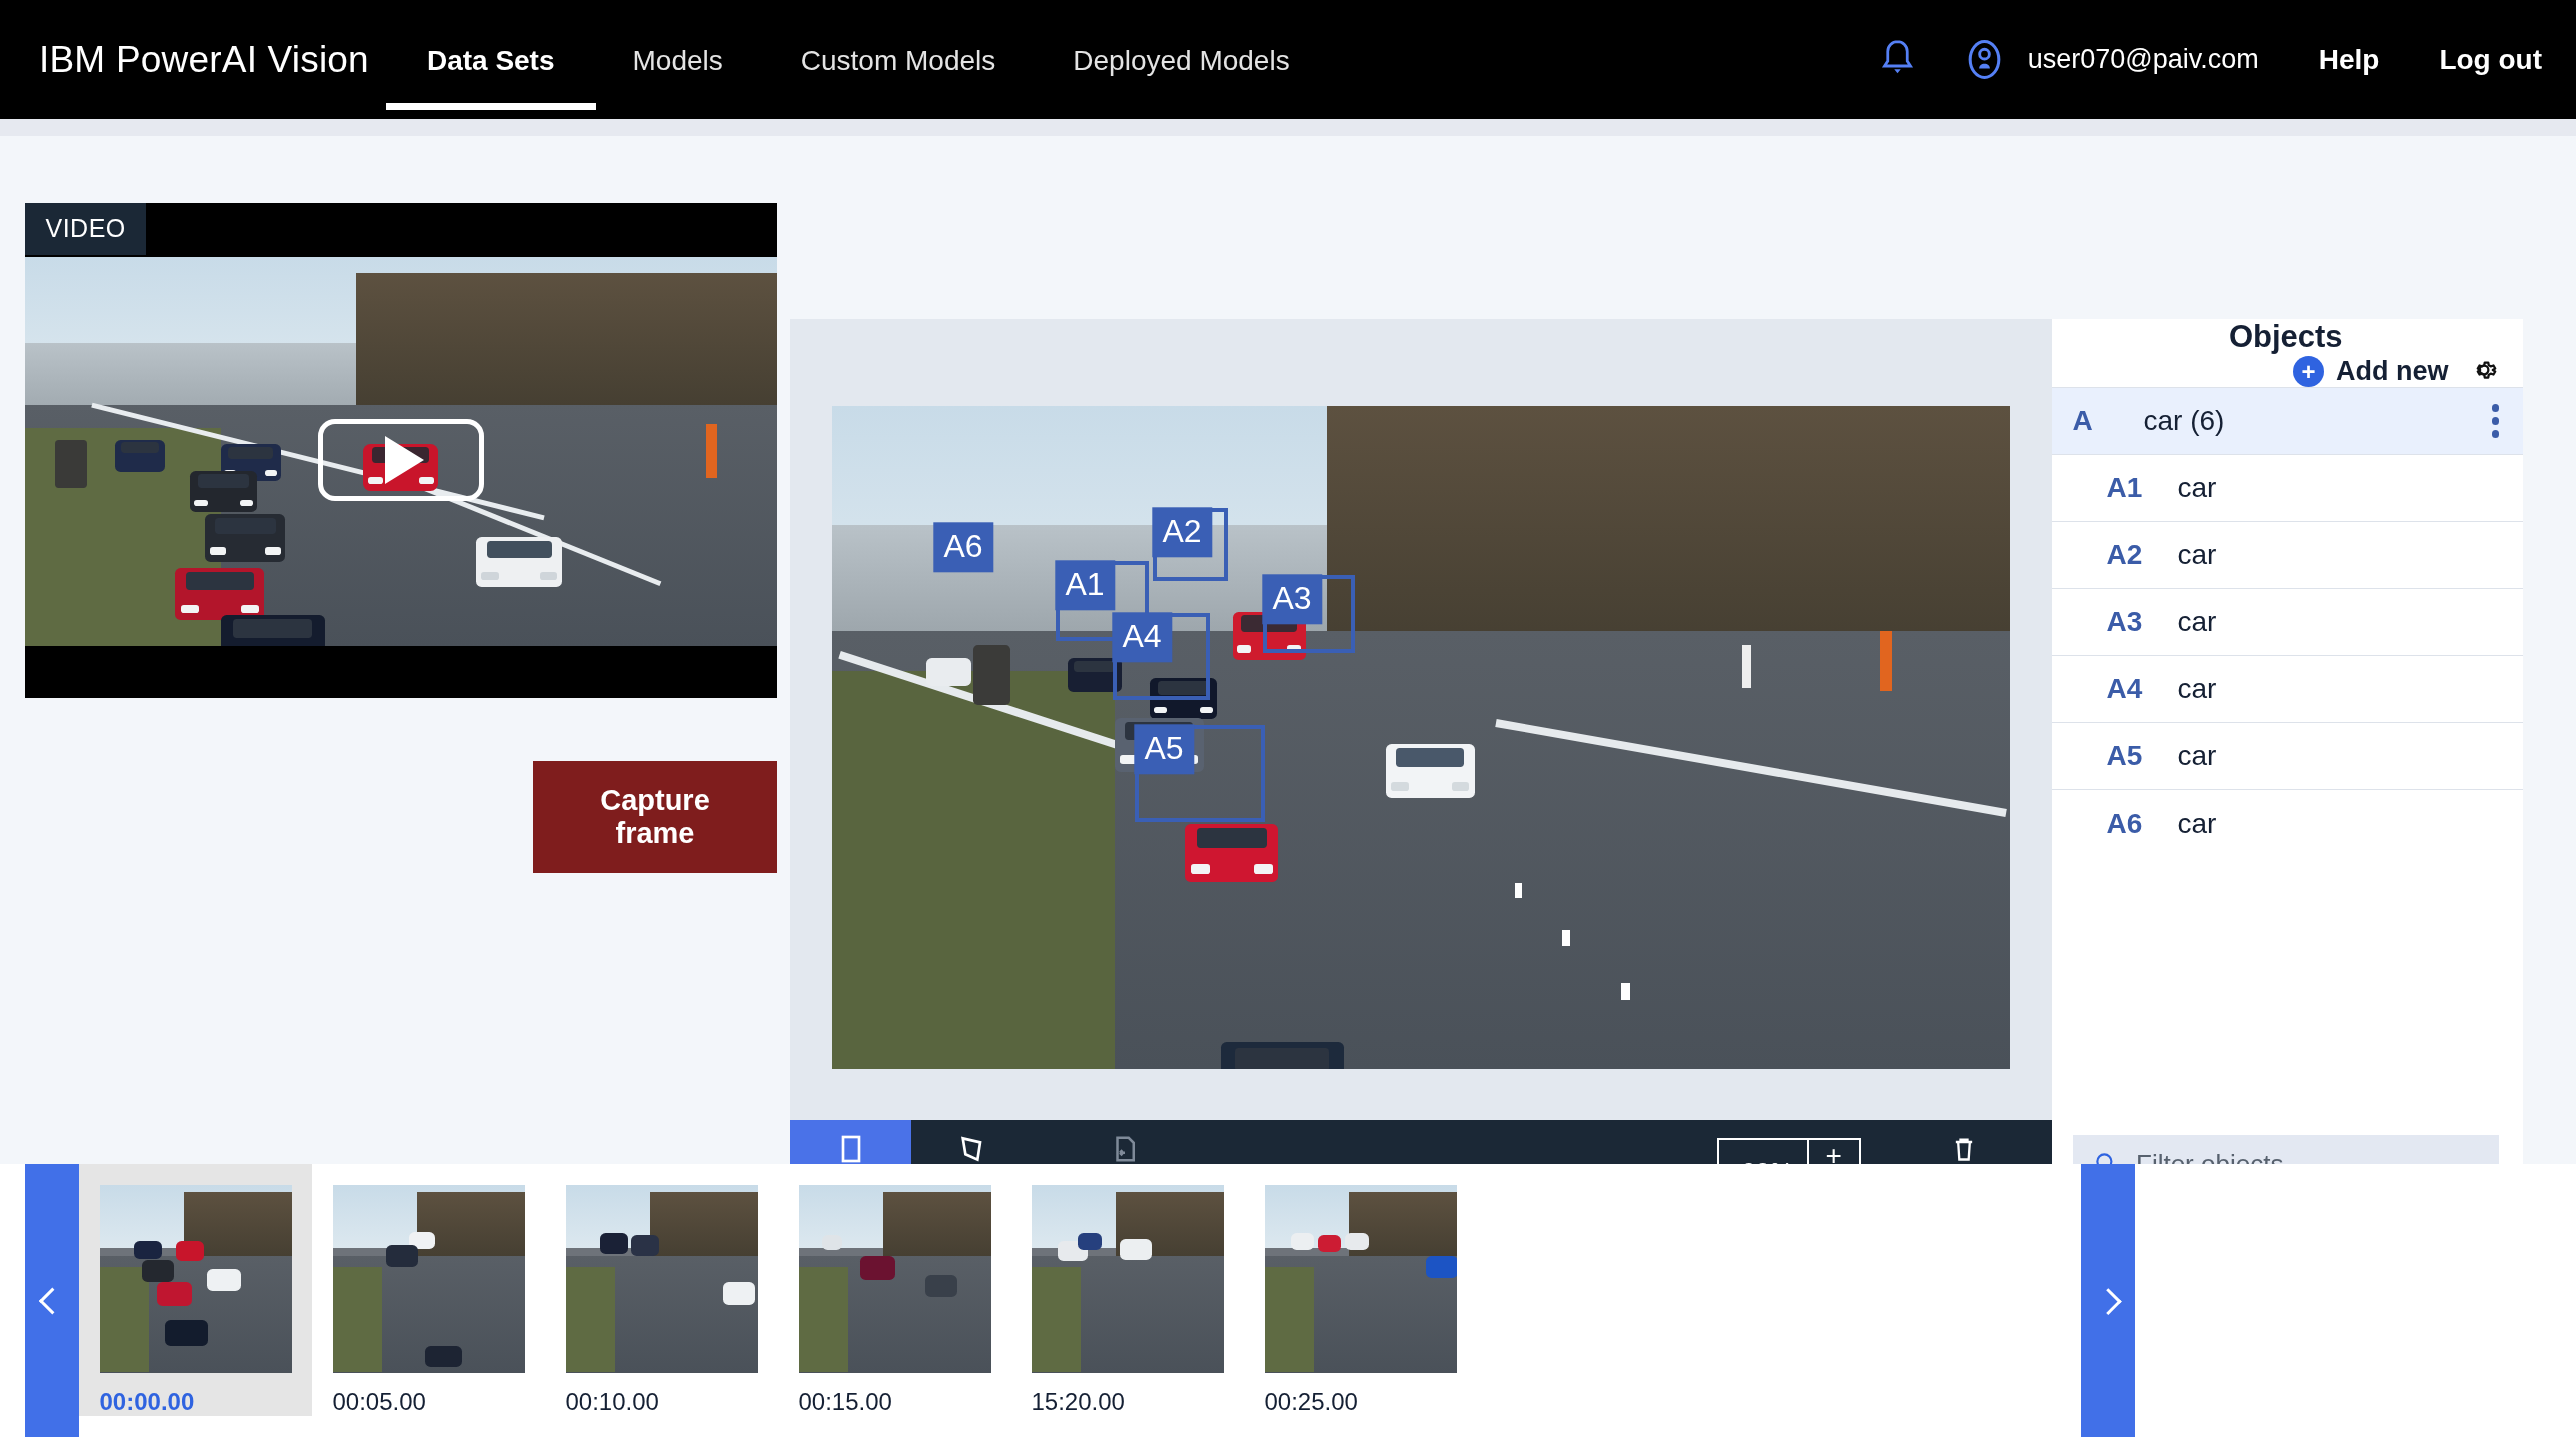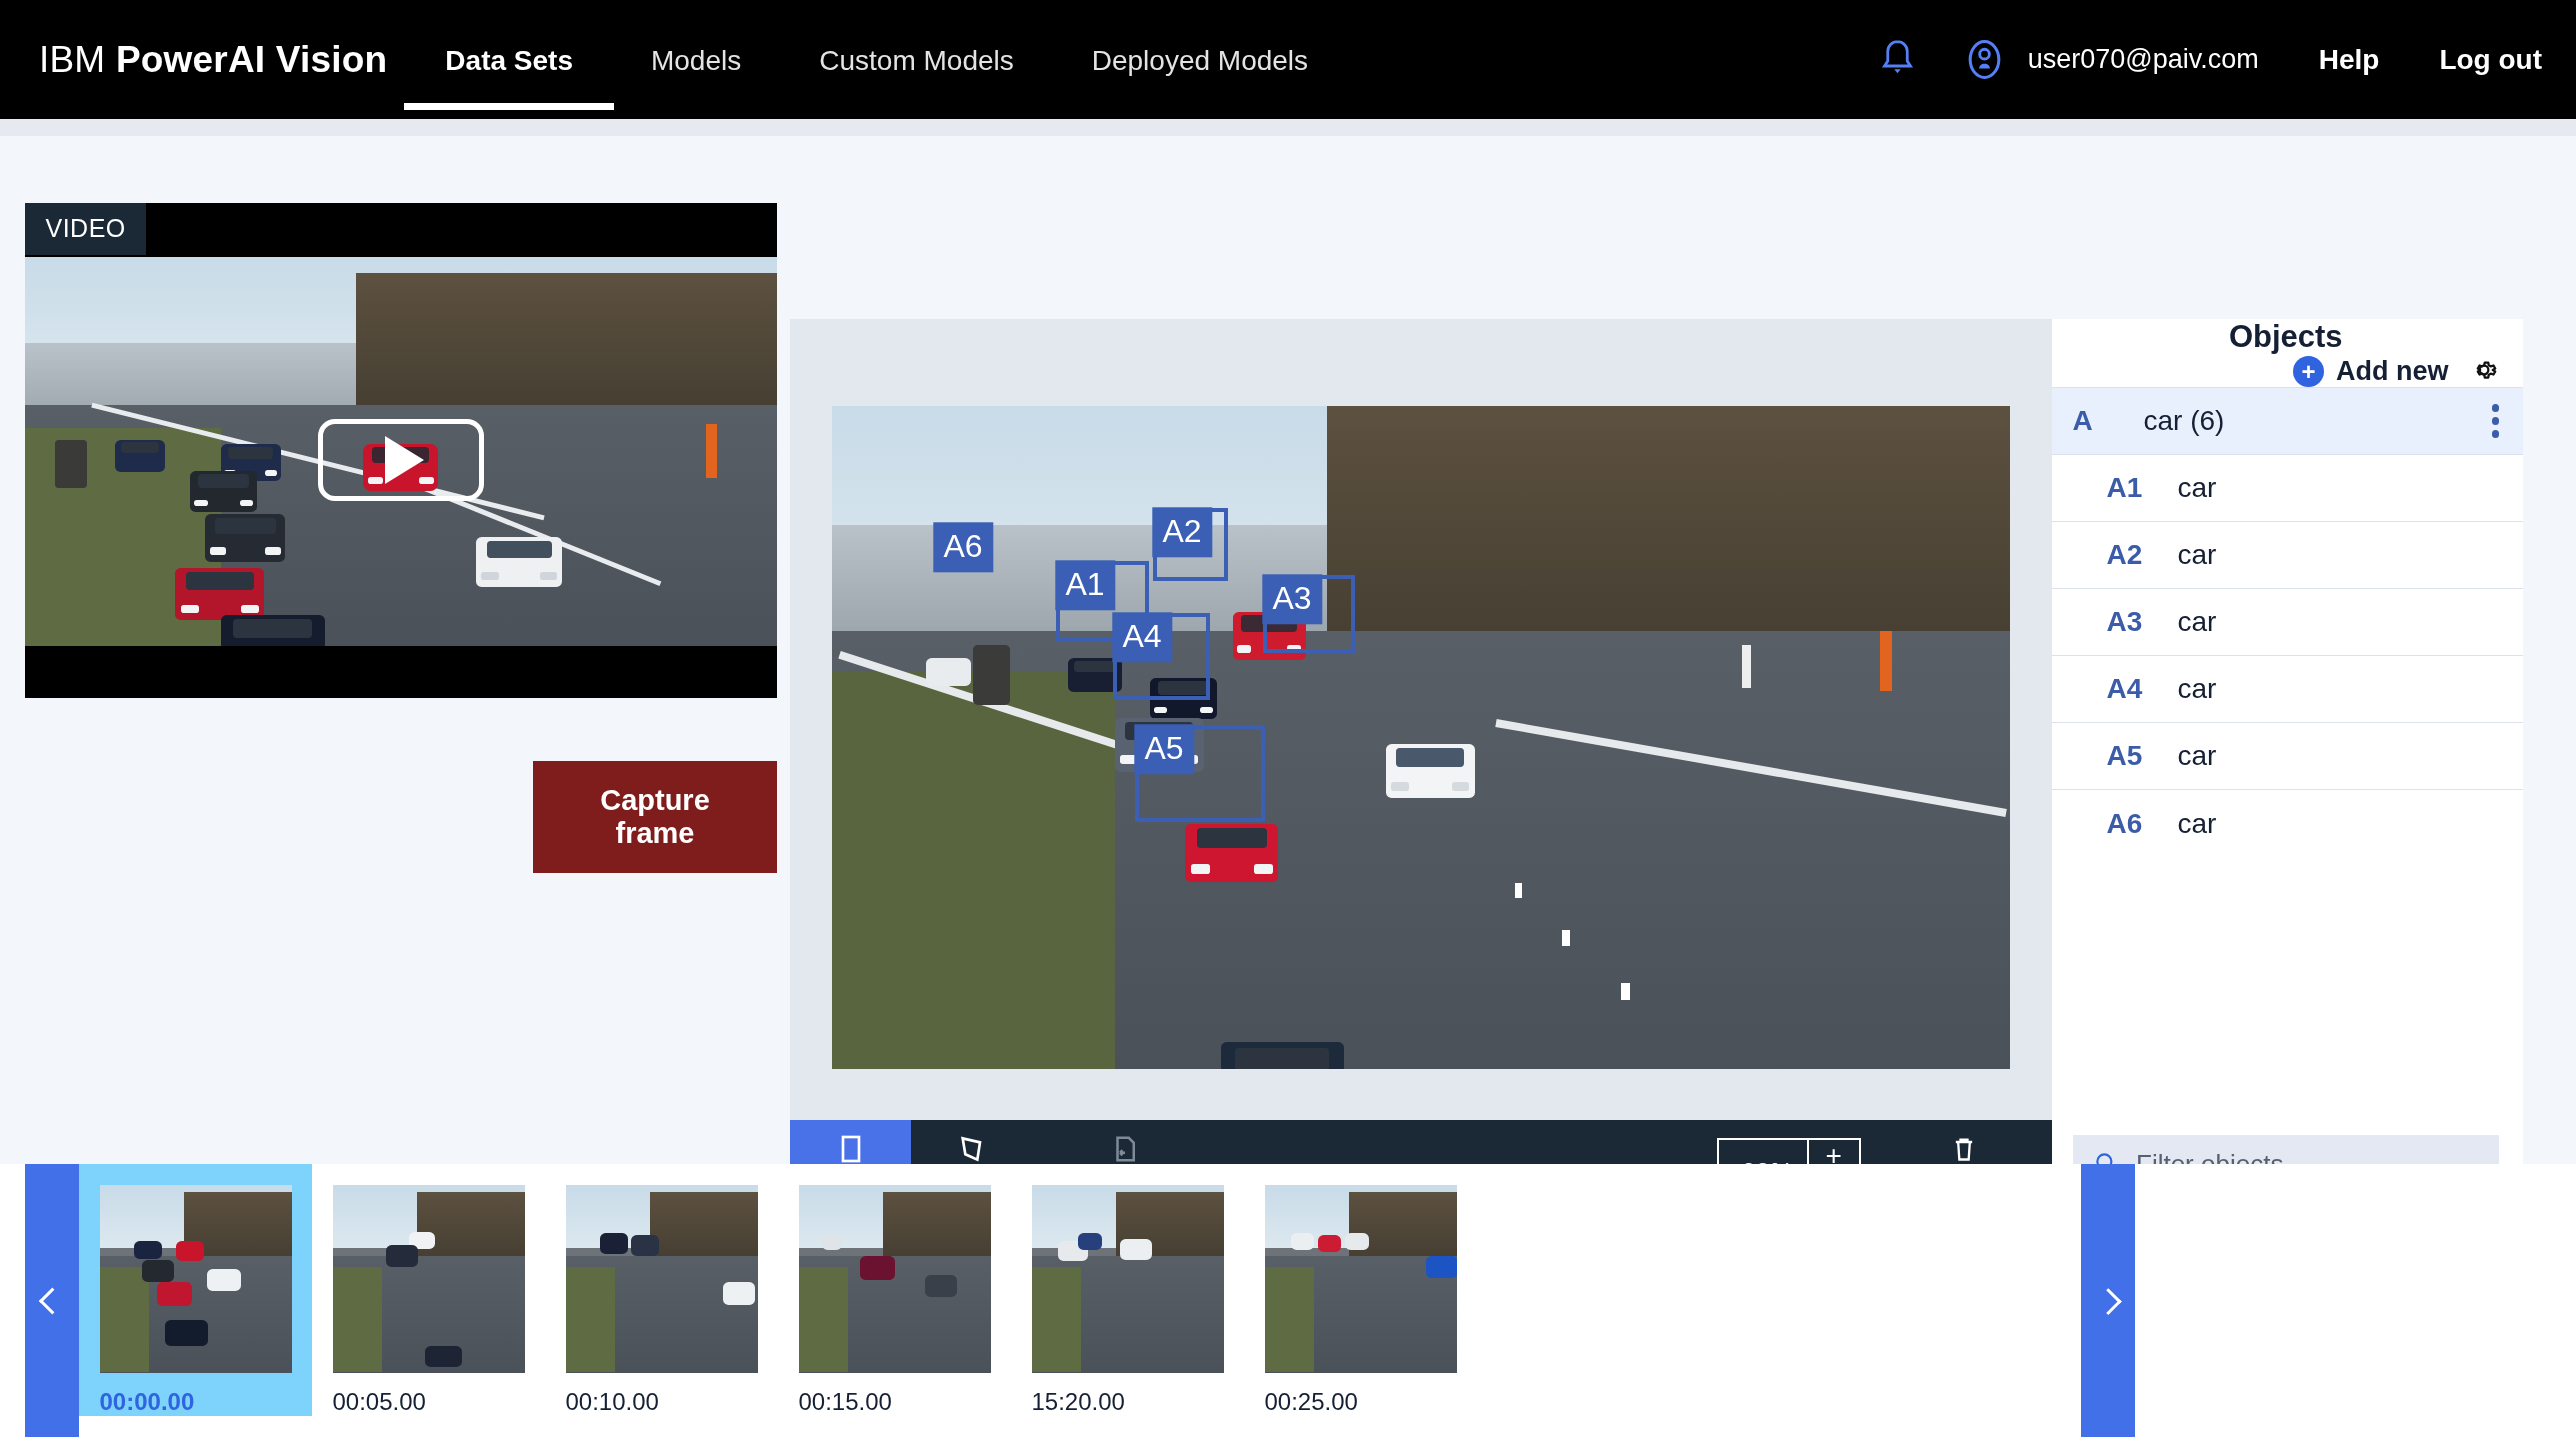--- a/index.html
+++ b/index.html
@@ -13,21 +13,21 @@
   
   .header {
     height: 119px; background: #000; display: flex; align-items: center;
     position: relative;
   }
   .brand {
     color: #fff; font-size: 37px; margin-left: 39px; letter-spacing: 0.2px;
     white-space: nowrap;
   }
   .brand .ibm { font-weight: 400; }
-  .brand .pav { font-weight: 700; }
+  .brand .pav { font-weight: 400; }
   .nav { display: flex; align-items: stretch; height: 119px; margin-left: 58px; }
   .nav-item {
     color: #e4e4e4; font-size: 28px; display: flex; align-items: center;
     padding: 0 0 0 0; position: relative; height: 119px; white-space: nowrap;
   }
   .nav-item .lbl { padding-top: 3.7px; }
   .nav-item.active .lbl { color: #fff; font-weight: 700; }
   .nav-item.active::after {
     content: ""; position: absolute; left: -41px; right: -41px; bottom: 9.3px;
     height: 6.5px; background: #fff;
@@ -173,21 +173,21 @@
   .strip-arrow {
     position: absolute; top: 0; width: 54px; height: 274px; background: #4170e8;
     display: flex; align-items: center; justify-content: center; cursor: pointer;
   }
   .strip-arrow.left { left: 25px; }
   .chev { width: 18.6px; height: 18.6px; border-top: 3.7px solid #fff; border-right: 3.7px solid #fff; }
   .chev.l { transform: rotate(-135deg); }
   .chev.r { transform: rotate(45deg); }
   .thumbs { position: absolute; left: 79px; top: 0; display: flex; }
   .thumb { width: 233px; padding: 20.5px 0 0 0; cursor: pointer; }
-  .thumb.selected { background: #7dd3fc; }
+  .thumb.selected { background: #e5e5e5; }
   .thumb-img {
     width: 192px; height: 188px; margin: 0 auto; overflow: hidden; display: block;
   }
   .thumb-time { font-size: 24px; color: #152034; margin-top: 15px; padding-left: 20.5px; }
   .thumb.selected .thumb-time { color: #2f63e0; font-weight: 700; }
 
   
   .scene { position: relative; width: 100%; height: 100%; overflow: hidden; background: #6e737a; }
   .sky { position: absolute; left:0; top:0; width:100%; height:34%; background: linear-gradient(#c8dbe8,#dce8ef); }
   .trees { position: absolute; right:0; top:4%; width:56%; height:44%;

